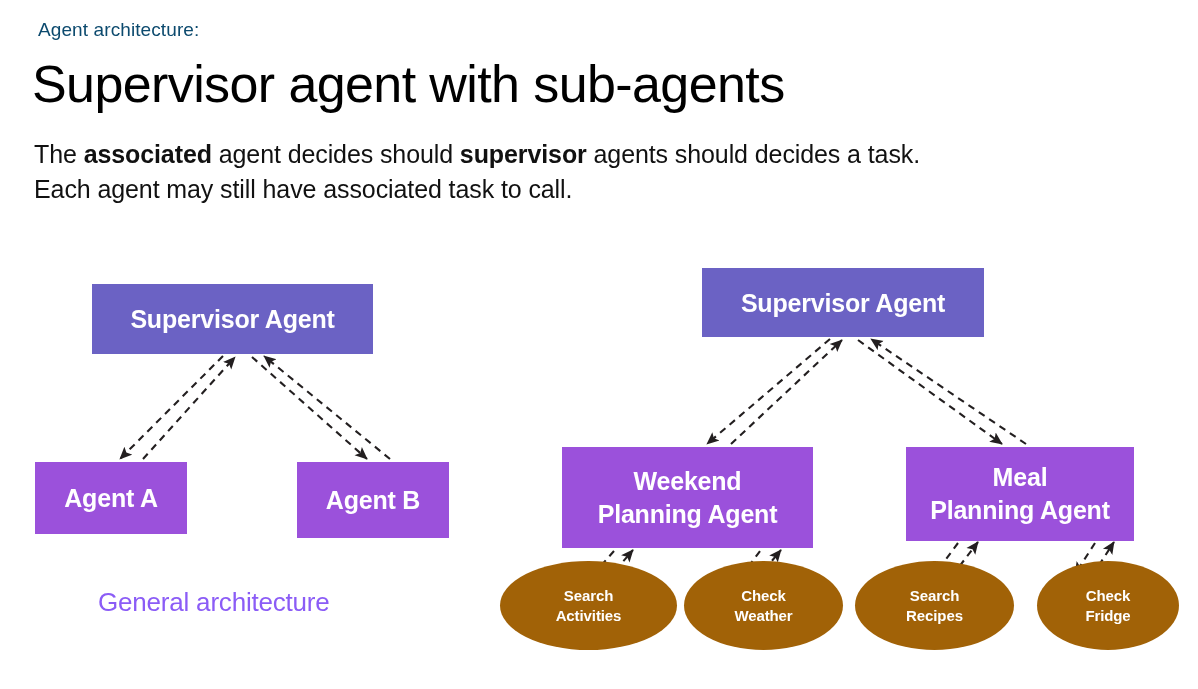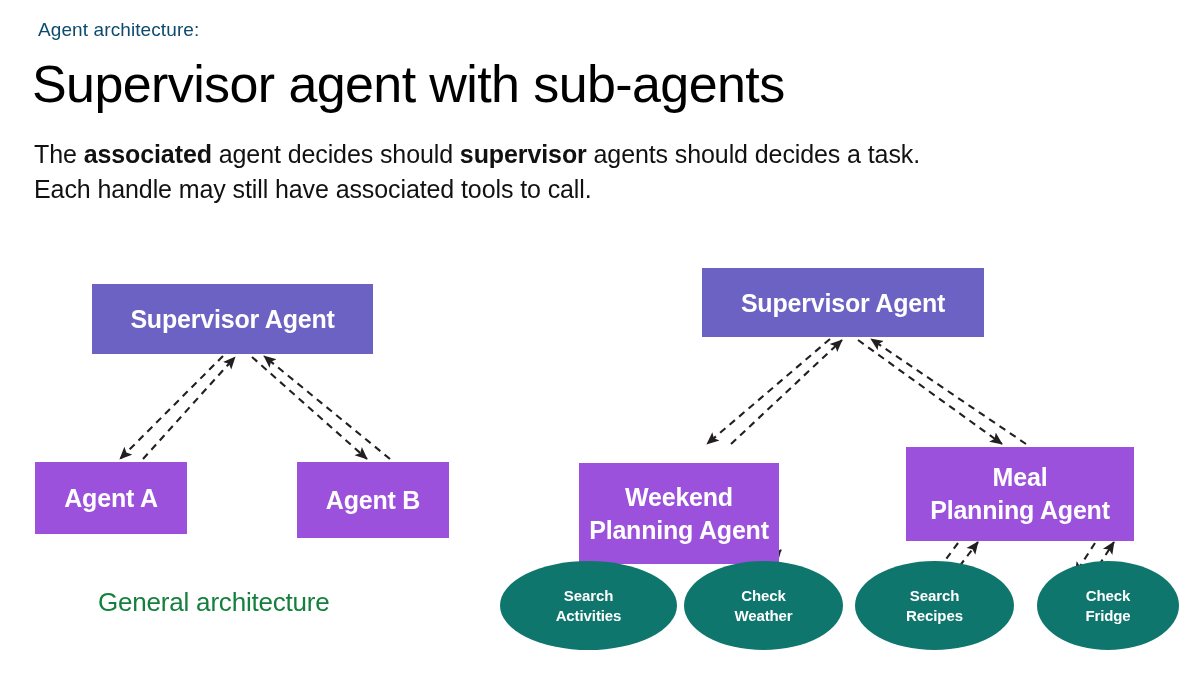--- a/index.html
+++ b/index.html
@@ -87,47 +87,47 @@
     line-height: 30px;
     letter-spacing: -0.2px;
   }
   .node.agent {
     background: #9b51db;
     font-size: 25px;
     line-height: 33px;
     letter-spacing: -0.2px;
   }
   .node.tool {
-    background: #0f766e;
+    background: #a16207;
     border-radius: 50%;
     font-size: 15px;
     line-height: 20px;
     letter-spacing: -0.1px;
   }
 
   .caption {
     position: absolute;
     font-size: 26px;
     line-height: 32px;
-    color: #15803d;
+    color: #8b5cf6;
     letter-spacing: -0.2px;
     white-space: nowrap;
     z-index: 3;
   }
 </style>
 </head>
 <body>
 
 <div class="eyebrow">Agent architecture:</div>
 
 <div class="headline">Supervisor agent with sub-agents</div>
 
 <div class="body-copy">
   <span><span>The </span><span class="bold">associated</span><span> agent decides should </span><span class="bold">supervisor</span><span> agents should decides a task.</span></span><br>
-  <span>Each handle may still have associated tools to call.</span>
+  <span>Each agent may still have associated task to call.</span>
 </div>
 
 <div class="diagram">
 
   <svg class="edges" viewBox="0 0 1198 689" xmlns="http://www.w3.org/2000/svg">
     <defs>
       <marker id="ah" markerWidth="7" markerHeight="7" refX="5.6" refY="3" orient="auto" markerUnits="strokeWidth">
         <path d="M0,0.35 L6,3 L0,5.65 L1.3,3 Z" fill="#231f20"></path>
       </marker>
     </defs>
@@ -164,21 +164,21 @@
   <div class="node supervisor" style="left:92px; top:284px; width:281px; height:70px;">Supervisor Agent</div>
 
   <div class="node agent" style="left:297px; top:462px; width:152px; height:76px;">Agent B</div>
 
   <div class="node agent" style="left:35px; top:462px; width:152px; height:72px;">Agent A</div>
 
   <div class="caption" style="left:98px; top:586px;">General architecture</div>
 
   <div class="node supervisor" style="left:702px; top:268px; width:282px; height:69px;">Supervisor Agent</div>
 
-  <div class="node agent" style="left:579px; top:447px; width:200px; height:101px;margin-top:16px;">Weekend
+  <div class="node agent" style="left:562px; top:447px; width:251px; height:101px;">Weekend
 Planning Agent</div>
 
   <div class="node agent" style="left:906px; top:447px; width:228px; height:94px;">Meal
 Planning Agent</div>
 
   <div class="node tool" style="left:500px; top:561px; width:177px; height:89px;">Search
 Activities</div>
 
   <div class="node tool" style="left:684px; top:561px; width:159px; height:89px;">Check
 Weather</div>

